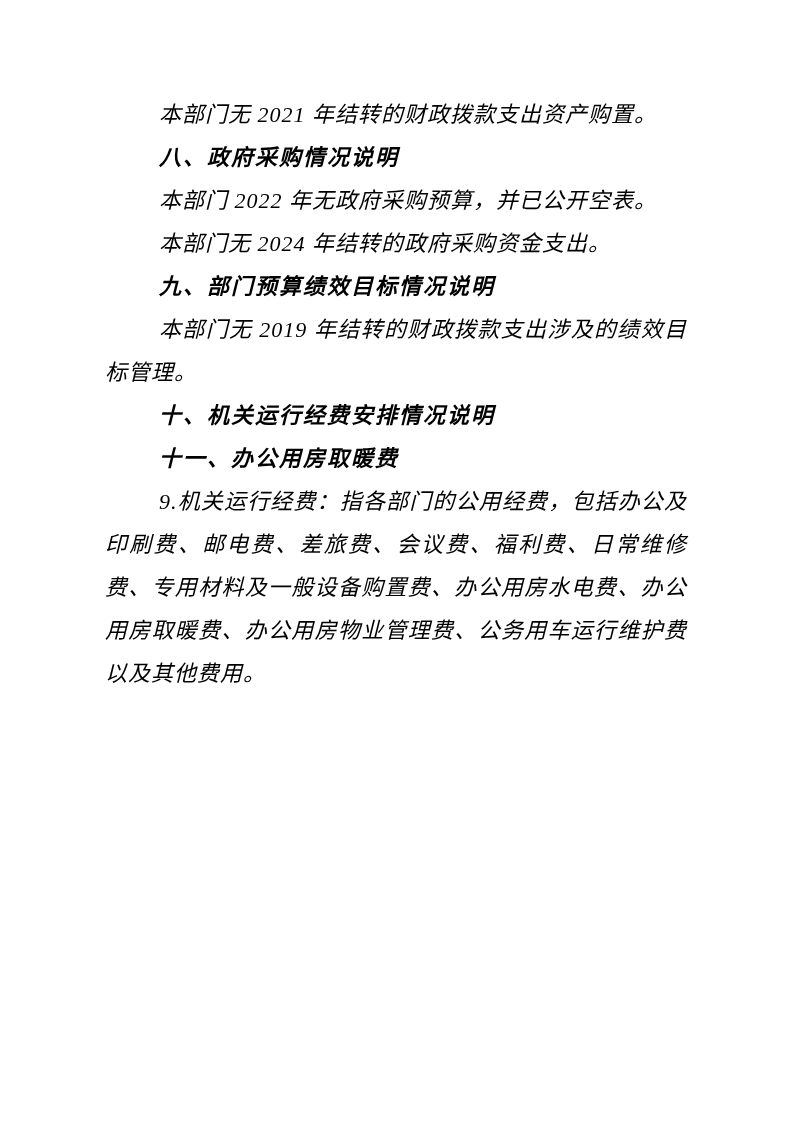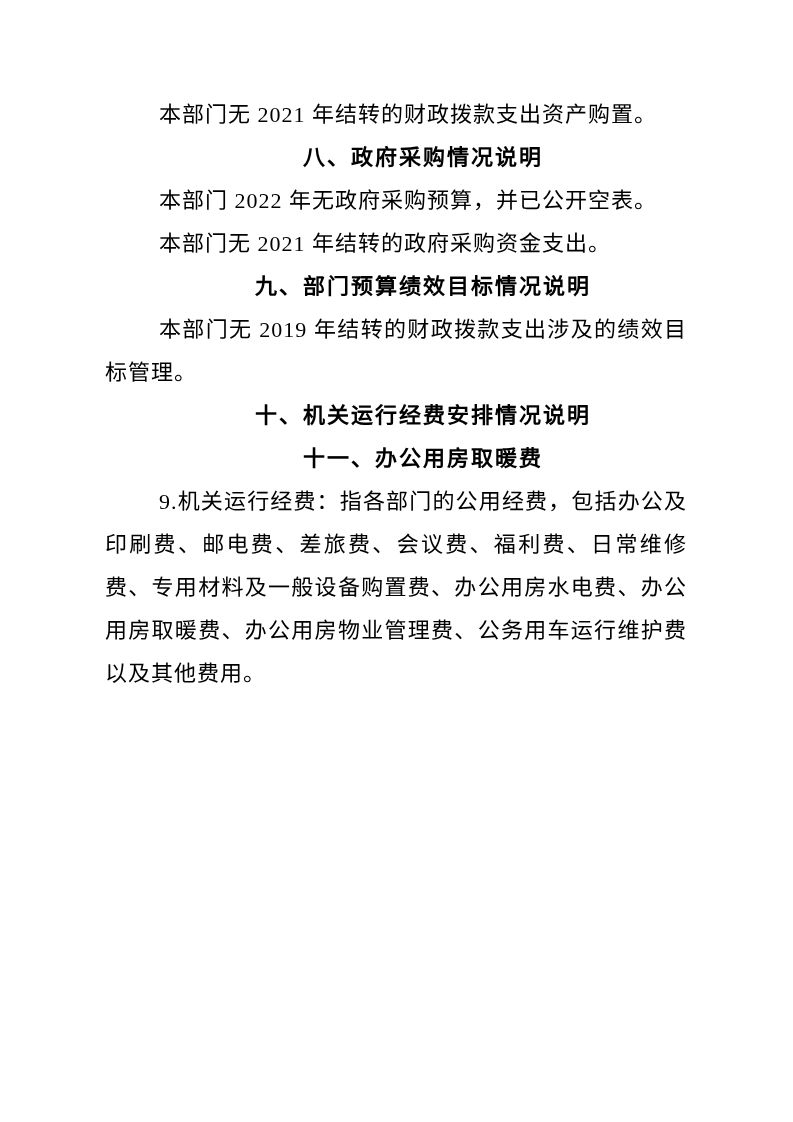--- a/index.html
+++ b/index.html
@@ -25,36 +25,37 @@
   .content p {
     margin: 0;
     padding: 0;
     font-size: 22px;
     line-height: 43px;
     text-align: justify;
     text-justify: inter-character;
     text-indent: 54px;
     letter-spacing: 1px;
     word-break: break-all;
+    font-style: italic;
   }
   .content p.doc-heading {
     font-family: "Liberation Sans", "DejaVu Sans", sans-serif;
     font-weight: bold;
     letter-spacing: 2px;
-    text-align: center;
+    text-align: left;
   }
 </style>
 </head>
 <body>
 
 <div class="page">
   <main class="content">
       <p>本部门无 2021 年结转的财政拨款支出资产购置。</p>
       <p class="doc-heading">八、政府采购情况说明</p>
       <p>本部门 2022 年无政府采购预算，并已公开空表。</p>
-      <p>本部门无 2021 年结转的政府采购资金支出。</p>
+      <p>本部门无 2024 年结转的政府采购资金支出。</p>
       <p class="doc-heading">九、部门预算绩效目标情况说明</p>
       <p>本部门无 2019 年结转的财政拨款支出涉及的绩效目标管理。</p>
       <p class="doc-heading">十、机关运行经费安排情况说明</p>
       <p class="doc-heading">十一、办公用房取暖费</p>
       <p>9.机关运行经费：指各部门的公用经费，包括办公及印刷费、邮电费、差旅费、会议费、福利费、日常维修费、专用材料及一般设备购置费、办公用房水电费、办公用房取暖费、办公用房物业管理费、公务用车运行维护费以及其他费用。</p>
     </main>
 </div>
 
 </body></html>

